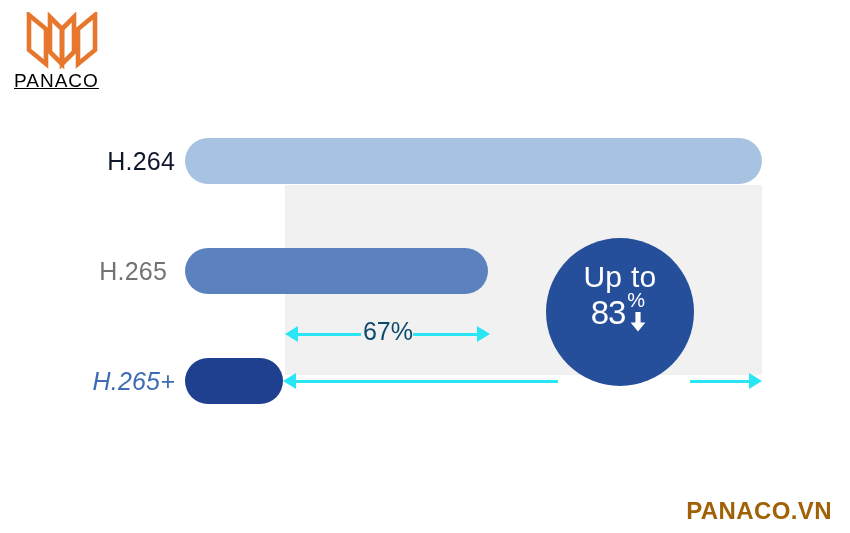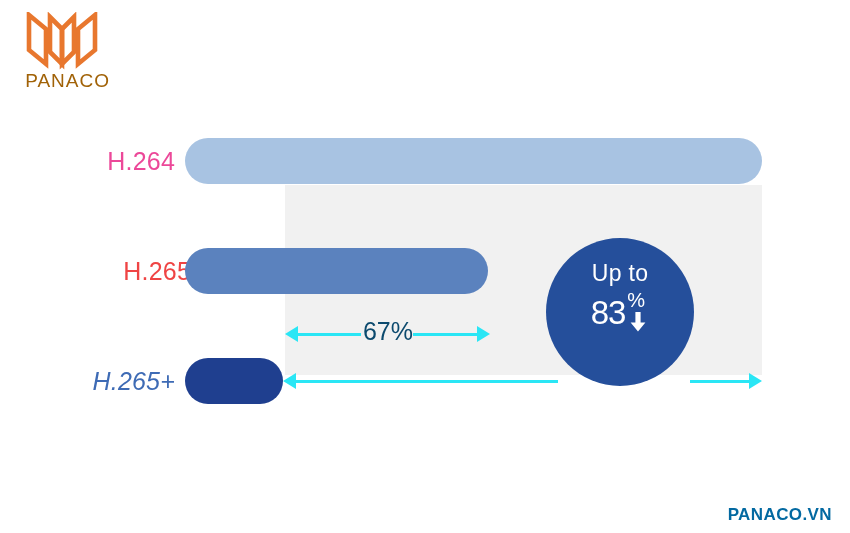--- a/index.html
+++ b/index.html
@@ -36,26 +36,27 @@
     left: 10px;
     top: 0;
     width: 76px;
     height: 58px;
   }
   .brand-wordmark {
     position: absolute;
     left: 0;
     top: 58px;
     width: 96px;
-    text-align: right;
+    text-align: left;
     font-family: "Liberation Sans", sans-serif;
     font-size: 19px;
     letter-spacing: 1.0px;
-    color: #a16207;
+    color: #000000;
     font-weight: 400;
+    text-decoration: underline;
   }
 
   
   .plot-panel {
     position: absolute;
     left: 285px;
     top: 185px;
     width: 477px;
     height: 190px;
     background: #f1f1f1;
@@ -77,26 +78,26 @@
     font-family: "Liberation Sans", sans-serif;
   }
   .bar-track {
     position: absolute;
     height: 46px;
     border-radius: 23px;
   }
 
   
   #row-h264 { left: 0px; top: 138px; width: 850px; }
-  #row-h264 .bar-label { left: 100px; right: auto; width: 75px; text-align: right; color: #ec4899; }
+  #row-h264 .bar-label { left: 100px; right: auto; width: 75px; text-align: right; color: #0f172a; }
   #row-h264 .bar-track { left: 185px; width: 577px; background: #a8c3e2; }
 
   
   #row-h265 { left: 0px; top: 248px; width: 850px; }
-  #row-h265 .bar-label { left: 116px; right: auto; width: 75px; text-align: right; color: #ef4444; }
+  #row-h265 .bar-label { left: 92px; right: auto; width: 75px; text-align: right; color: #737373; }
   #row-h265 .bar-track { left: 185px; width: 303px; background: #5b82be; }
 
   
   #row-h265plus { left: 0px; top: 358px; width: 850px; font-style: italic; }
   #row-h265plus .bar-label { left: 78px; right: auto; width: 97px; text-align: right; color: #3e6bb5; }
   #row-h265plus .bar-track { left: 185px; width: 98px; background: #1f3f8f; }
 
   
   .measure {
     position: absolute;
@@ -153,21 +154,21 @@
     border-radius: 50%;
     background: #254f9b;
     color: #ffffff;
     text-align: center;
     font-family: "Liberation Sans", sans-serif;
   }
   .callout-eyebrow {
     position: absolute;
     left: 0; right: 0;
     top: 22px;
-    font-size: 23px;
+    font-size: 30px;
     letter-spacing: 0.3px;
     color: #ffffff;
   }
   .callout-figure {
     position: absolute;
     left: 0; right: 0;
     top: 50px;
     height: 52px;
     display: flex;
     align-items: flex-start;
@@ -205,23 +206,23 @@
     font-size: 26px;
     letter-spacing: 0.3px;
     color: #ffffff;
   }
 
   
   .watermark {
     position: absolute;
     right: 18px;
     bottom: 8px;
-    font-size: 17px;
+    font-size: 24px;
     font-weight: bold;
-    color: #0369a1;
+    color: #a16207;
     letter-spacing: 0.4px;
     font-family: "Liberation Sans", sans-serif;
   }
 </style>
 </head>
 <body>
 
 <div id="infographic">
 
   <div class="brand-logo">

